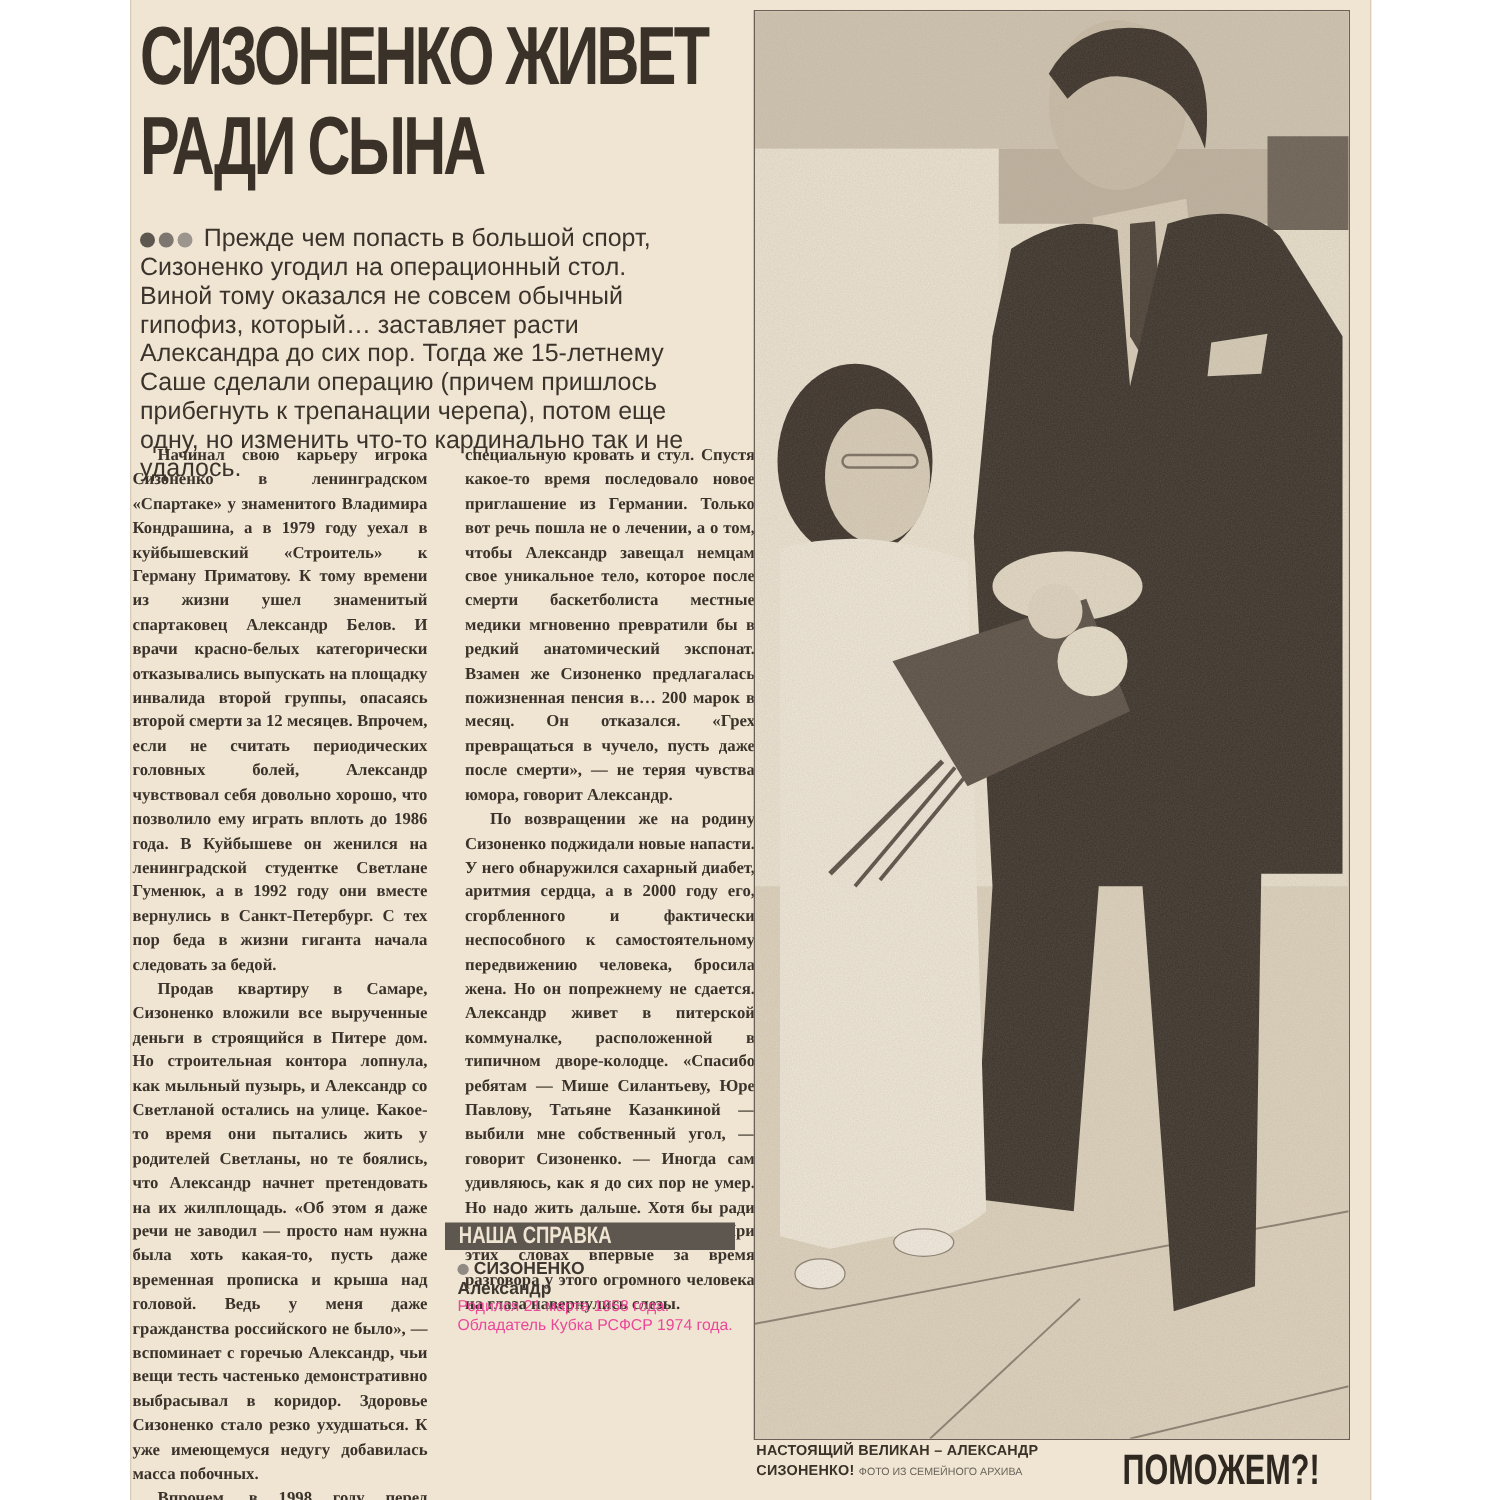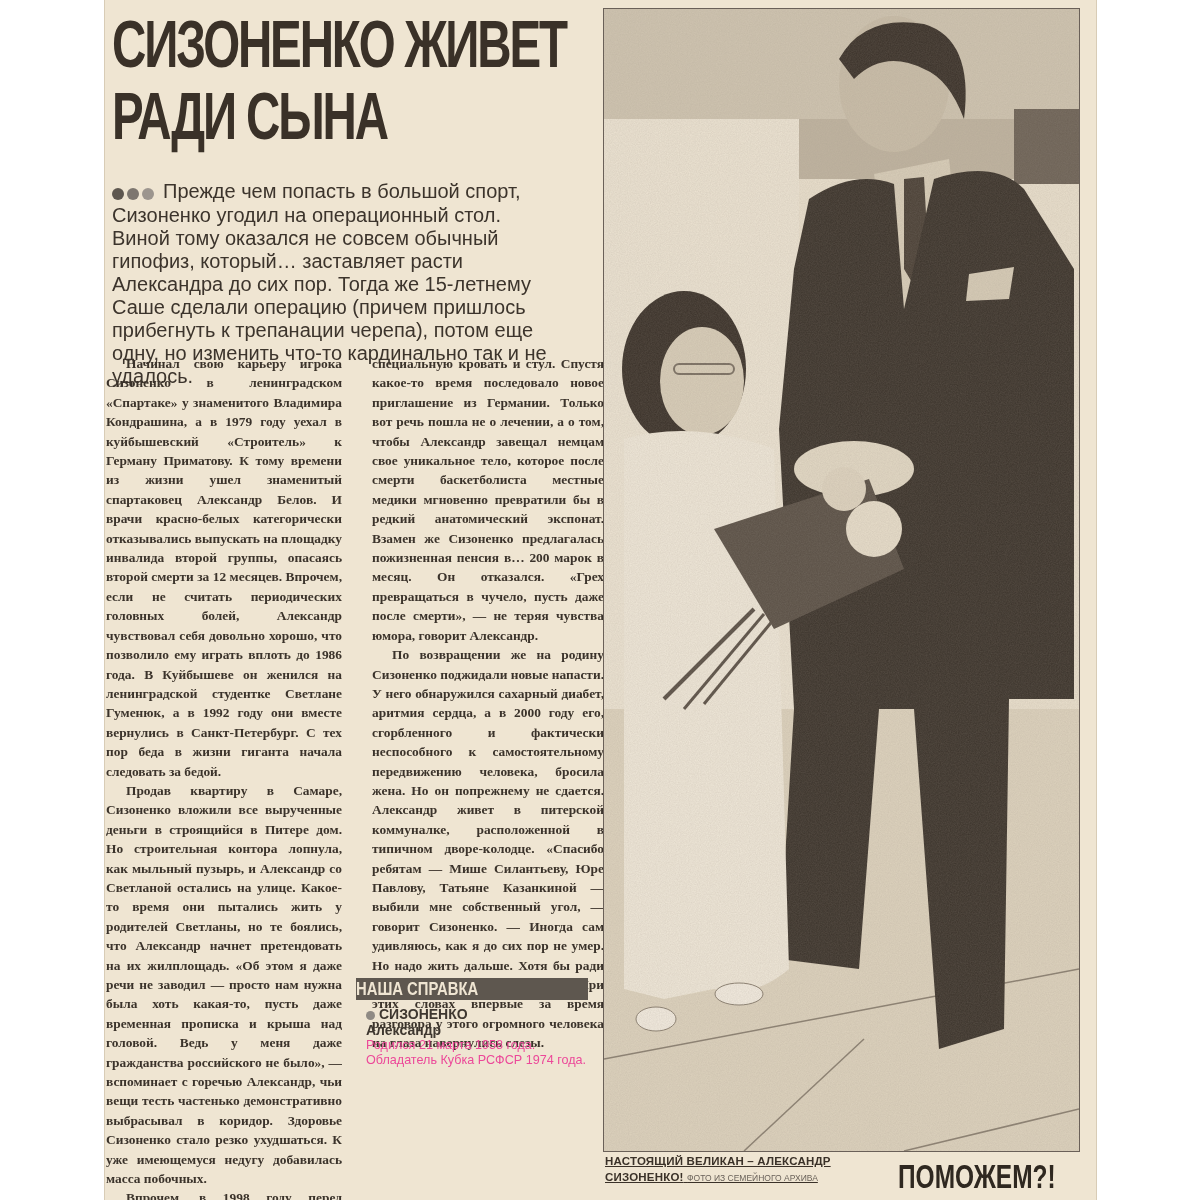--- a/index.html
+++ b/index.html
@@ -35,38 +35,38 @@
   }
   .col p { margin: 0; text-indent: 20px; font-weight: bold; }
   .col-left { left: 106px; width: 236px; }
   .col-mid { left: 372px; width: 232px; }
   .ref-box {
     position: absolute; left: 356px; top: 978px; width: 232px;
     font-family: "Liberation Sans", sans-serif; color: #3e3730;
   }
   .ref-header {
     background: #5e574f; color: #efe5d2; height: 22px; overflow: hidden;
-    font-weight: bold; font-size: 19px; line-height: 22px; padding-left: 0;
+    font-weight: bold; font-size: 19px; line-height: 22px; padding-left: 11px;
     letter-spacing: 0px;
   }
   .ref-header span { display: inline-block; transform: scaleX(0.78); transform-origin: left center; white-space: nowrap; }
   .ref-body { padding: 6px 0 0 10px; font-size: 12.6px; line-height: 15px; }
   .ref-name { font-weight: bold; font-size: 14px; line-height: 16px; }
   .ref-dot { display: inline-block; width: 9px; height: 9px; border-radius: 50%; background: #8f8a84; margin-right: 4px; vertical-align: middle; }
   .ref-line { color: #ec4899; }
   .photo {
     position: absolute; left: 603px; top: 8px; width: 475px; height: 1142px;
     border: 1px solid #6a6058;
     background: #e7dcc8;
     overflow: hidden;
   }
   .caption {
     position: absolute; left: 605px; top: 1153px; width: 300px;
     font-family: "Liberation Sans", sans-serif; font-weight: bold;
-    font-size: 11.5px; line-height: 16px; color: #3a3128; letter-spacing: 0.2px; text-decoration: underline;
+    font-size: 11.5px; line-height: 16px; color: #3a3128; letter-spacing: 0.2px;
   }
   .caption .credit { font-weight: normal; font-size: 8.5px; color: #6a625a; letter-spacing: 0; }
   .help {
     position: absolute; left: 898px; top: 1156px;
     font-family: "Liberation Sans", sans-serif; font-weight: bold;
     font-size: 34px; line-height: 40px; color: #2f2820;
     transform: scaleX(0.72); transform-origin: left top; white-space: nowrap;
   }
 </style>
 </head>

